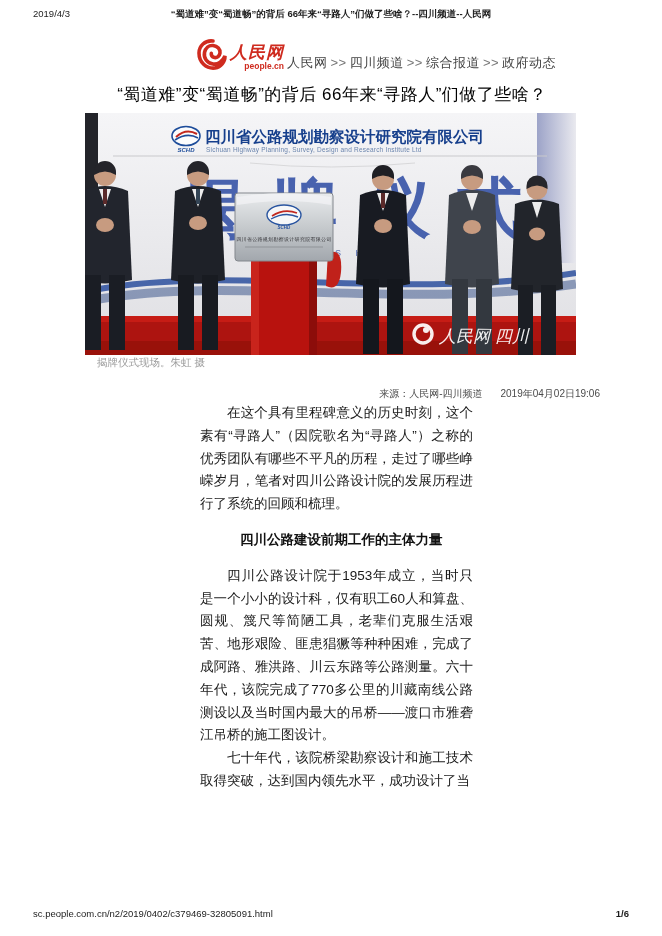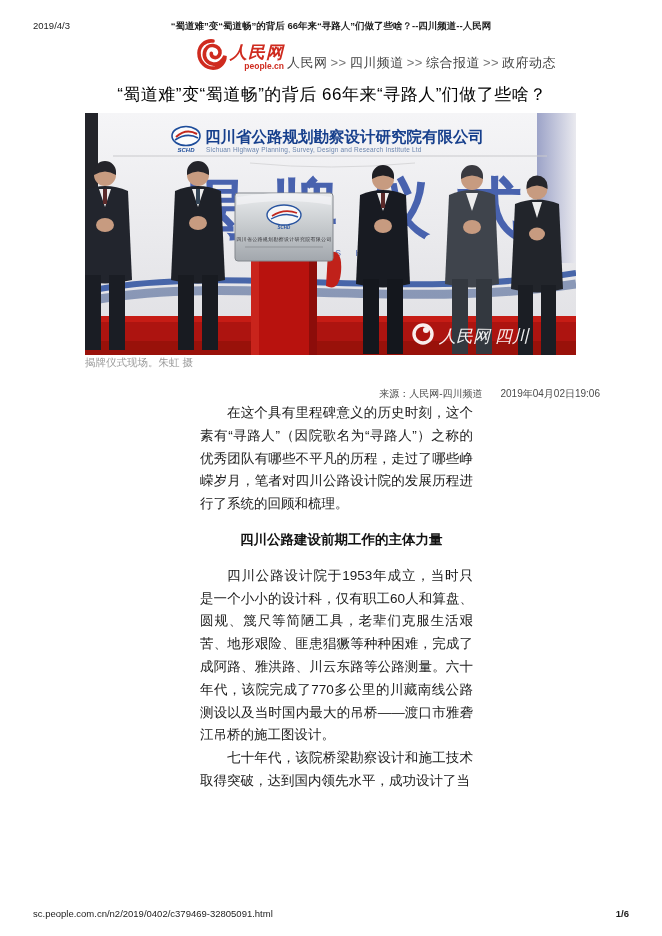--- a/index.html
+++ b/index.html
@@ -7,21 +7,21 @@
   body { font-family: "Liberation Sans", sans-serif; }
   .page {
     position: relative;
     width: 662px; height: 936px;
     background: #ffffff;
     overflow: hidden;
     margin: 0;
   }
   
   .print-header {
-    position: absolute; top: 20px; left: 0; width: 662px;
+    position: absolute; top: 8px; left: 0; width: 662px;
     font-size: 9.5px; color: #1c1c1c;
   }
   .print-date { position: absolute; left: 33px; top: 0; }
   .print-doc-title { display: block; text-align: center; padding: 0 90px; color: #1c1c1c; font-weight: bold; }
   .print-footer {
     position: absolute; top: 908px; left: 0; width: 662px;
     font-size: 9.5px; color: #1c1c1c;
   }
   .footer-url { position: absolute; left: 33px; top: 0; }
   .footer-page { position: absolute; right: 33px; top: 0; font-weight: bold; }
@@ -34,21 +34,21 @@
   .breadcrumb { position: absolute; left: 287px; top: 54px; font-size: 13px; color: #555; letter-spacing: 0.5px; }
   .breadcrumb .sep { color: #777; margin: 0 3px; }
   .breadcrumb .crumb { color: #444; }
   
   .article-title {
     position: absolute; top: 83px; left: 1px; width: 662px;
     text-align: center; font-size: 17px; font-weight: normal; color: #000;
     letter-spacing: 0.5px;
   }
   .photo-wrap { position: absolute; left: 85px; top: 113px; width: 491px; height: 242px; }
-  .caption { position: absolute; left: 85px; top: 356px; font-size: 10.5px; color: #9b9b9b; }
+  .caption { position: absolute; left: 97px; top: 356px; font-size: 10.5px; color: #9b9b9b; }
   .pagination { position: absolute; left: 93px; top: 374px; font-size: 10px; color: #8a8a8a; }
   .pagination span { display: inline-block; width: 10px; text-align: center; margin-right: 17.5px; cursor: pointer; }
   .source-row { position: absolute; top: 387px; right: 62px; font-size: 10px; color: #4a4a4a; }
   .source-row .time { margin-left: 18px; }
   .body-col {
     position: absolute; left: 200px; top: 402px; width: 273px;
     font-size: 13.5px; line-height: 22.8px; color: #1a1a1a;
     text-align: justify;
   }
   .body-col p { text-indent: 2em; margin: 0; }

